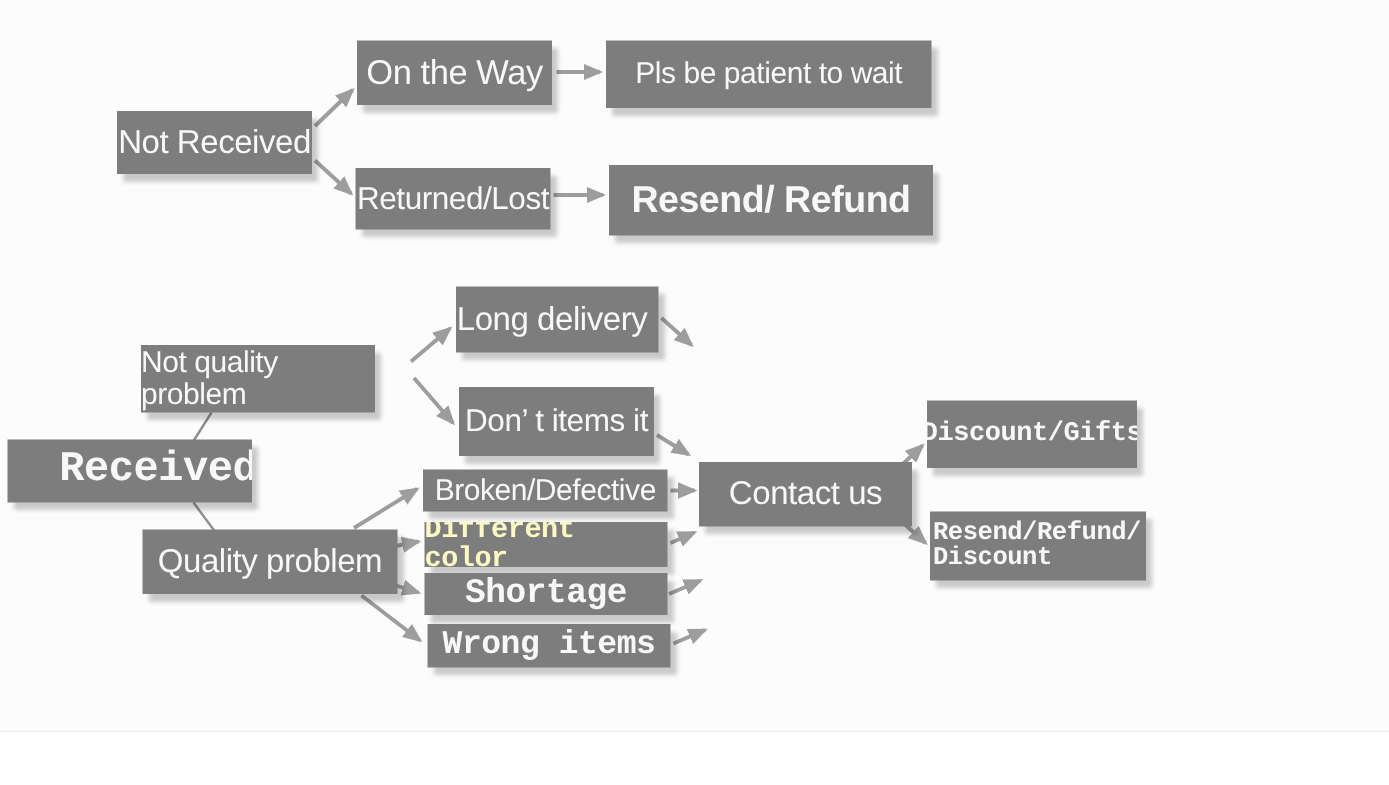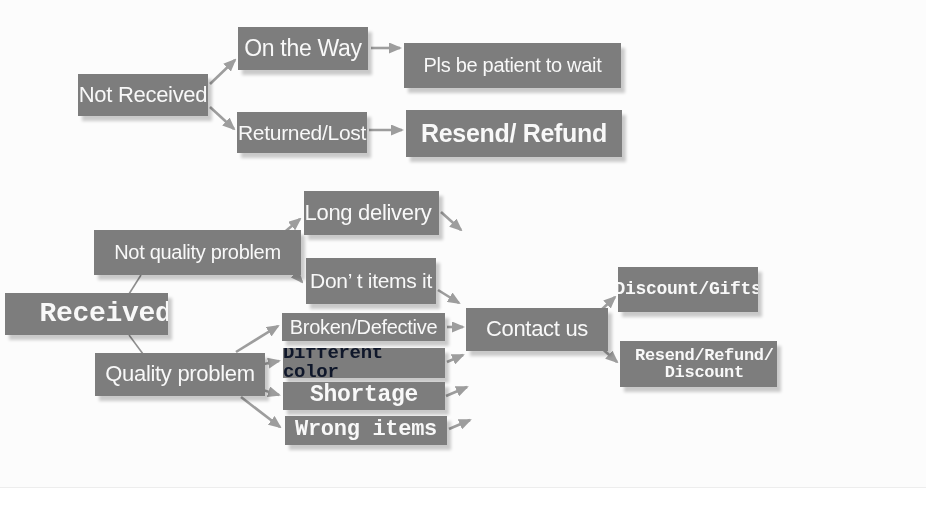--- a/index.html
+++ b/index.html
@@ -15,21 +15,21 @@
   .edges { position:absolute; left:0; top:0; width:926px; height:523px; }
   .node {
     position:absolute; display:flex; align-items:center; justify-content:center;
     background:#7d7d7d; color:#f8f8f8; line-height:1.02;
     box-shadow:4px 5px 3px rgba(0,0,0,0.20);
     overflow:hidden; white-space:pre-line; text-align:left;
     letter-spacing:-0.3px;
   }
   .node.bold { font-weight:700; }
   .node.semibold { font-weight:600;font-family:Liberation Mono, monospace; }
-  .node.left { justify-content:flex-start; text-align:center; padding-left:15px; }
+  .node.left { justify-content:flex-start; text-align:left; padding-left:2px; }
 </style>
 </head>
 <body>
 
 <div class="canvas" id="canvas">
   <svg class="edges" id="edges" width="926" height="523" viewBox="0 0 926 523" xmlns="http://www.w3.org/2000/svg">
     <defs>
       <marker id="ah" markerUnits="userSpaceOnUse" markerWidth="13" markerHeight="11" refX="11" refY="5.5" orient="auto">
         <path d="M0,0 L13,5.5 L0,11 Z" fill="#9d9d9d"></path>
       </marker>
@@ -52,28 +52,28 @@
       <line x1="447" y1="362" x2="463" y2="355" stroke="#9d9d9d" stroke-width="2.6" marker-end="url(#ah)"></line>
       <line x1="446" y1="396" x2="467" y2="387" stroke="#9d9d9d" stroke-width="2.6" marker-end="url(#ah)"></line>
       <line x1="449" y1="429" x2="470" y2="420" stroke="#9d9d9d" stroke-width="2.6" marker-end="url(#ah)"></line>
       <line x1="598" y1="313" x2="615" y2="297" stroke="#9d9d9d" stroke-width="2.6" marker-end="url(#ah)"></line>
       <line x1="597" y1="344" x2="617" y2="362" stroke="#9d9d9d" stroke-width="2.6" marker-end="url(#ah)"></line>
     </svg>
   <div class="lower-strip"></div>
 <div class="node" style="left: 78px; top: 74px; width: 130px; height: 42px; font-size: 22px; background: rgb(125, 125, 125); color: rgb(248, 248, 248);">Not Received</div>
     <div class="node" style="left: 238px; top: 27px; width: 130px; height: 43px; font-size: 23px; background: rgb(125, 125, 125); color: rgb(248, 248, 248);">On the Way</div>
     <div class="node" style="left: 237px; top: 112px; width: 130px; height: 41px; font-size: 21px; background: rgb(125, 125, 125); color: rgb(248, 248, 248);">Returned/Lost</div>
-    <div class="node" style="left: 404px; top: 27px; width: 217px; height: 45px; font-size: 20px; background: rgb(125, 125, 125); color: rgb(248, 248, 248); margin-top: 16px;">Pls be patient to wait</div>
+    <div class="node" style="left: 404px; top: 27px; width: 217px; height: 45px; font-size: 20px; background: rgb(125, 125, 125); color: rgb(248, 248, 248);">Pls be patient to wait</div>
     <div class="node bold" style="left: 406px; top: 110px; width: 216px; height: 47px; font-size: 25px; background: rgb(125, 125, 125); color: rgb(248, 248, 248);">Resend/ Refund</div>
     <div class="node semibold" style="left: 5px; top: 293px; width: 125px; height: 42px; font-size: 28px; background: rgb(125, 125, 125); color: rgb(248, 248, 248); padding-left: 38px;">Received</div>
-    <div class="node" style="left: 94px; top: 230px; width: 207px; height: 45px; font-size: 20px; background: rgb(125, 125, 125); color: rgb(248, 248, 248);">Not quality problem</div>
+    <div class="node" style="left: 94px; top: 230px; width: 156px; height: 45px; font-size: 20px; background: rgb(125, 125, 125); color: rgb(248, 248, 248);">Not quality problem</div>
     <div class="node" style="left: 95px; top: 353px; width: 170px; height: 43px; font-size: 22px; background: rgb(125, 125, 125); color: rgb(248, 248, 248);">Quality problem</div>
     <div class="node" style="left: 304px; top: 191px; width: 135px; height: 44px; font-size: 22px; text-indent: -7px; background: rgb(125, 125, 125); color: rgb(248, 248, 248);">Long delivery</div>
     <div class="node" style="left: 306px; top: 258px; width: 130px; height: 46px; font-size: 21px; background: rgb(125, 125, 125); color: rgb(248, 248, 248);">Don’ t items it</div>
     <div class="node" style="left: 282px; top: 313px; width: 163px; height: 28px; font-size: 20px; background: rgb(125, 125, 125); color: rgb(248, 248, 248);">Broken/Defective</div>
-    <div class="node semibold" style="left: 283px; top: 348px; width: 162px; height: 30px; font-size: 19px; background: rgb(125, 125, 125); color: #0f172a;">Different color</div>
+    <div class="node semibold" style="left: 283px; top: 348px; width: 162px; height: 30px; font-size: 19px; background: rgb(125, 125, 125); color: #fef9c3;">Different color</div>
     <div class="node semibold" style="left: 283px; top: 382px; width: 162px; height: 28px; font-size: 23px; background: rgb(125, 125, 125); color: rgb(248, 248, 248);">Shortage</div>
     <div class="node semibold" style="left: 285px; top: 416px; width: 162px; height: 29px; font-size: 22px; background: rgb(125, 125, 125); color: rgb(248, 248, 248);">Wrong items</div>
     <div class="node" style="left: 466px; top: 308px; width: 142px; height: 43px; font-size: 22px; background: rgb(125, 125, 125); color: rgb(248, 248, 248);">Contact us</div>
     <div class="node semibold" style="left: 618px; top: 267px; width: 140px; height: 45px; font-size: 18px; background: rgb(125, 125, 125); color: rgb(248, 248, 248);">Discount/Gifts</div>
     <div class="node semibold left" style="left: 620px; top: 341px; width: 142px; height: 46px; font-size: 17px; background: rgb(125, 125, 125); color: rgb(248, 248, 248);">Resend/Refund/
 Discount</div>
   </div>
 
 </body></html>

